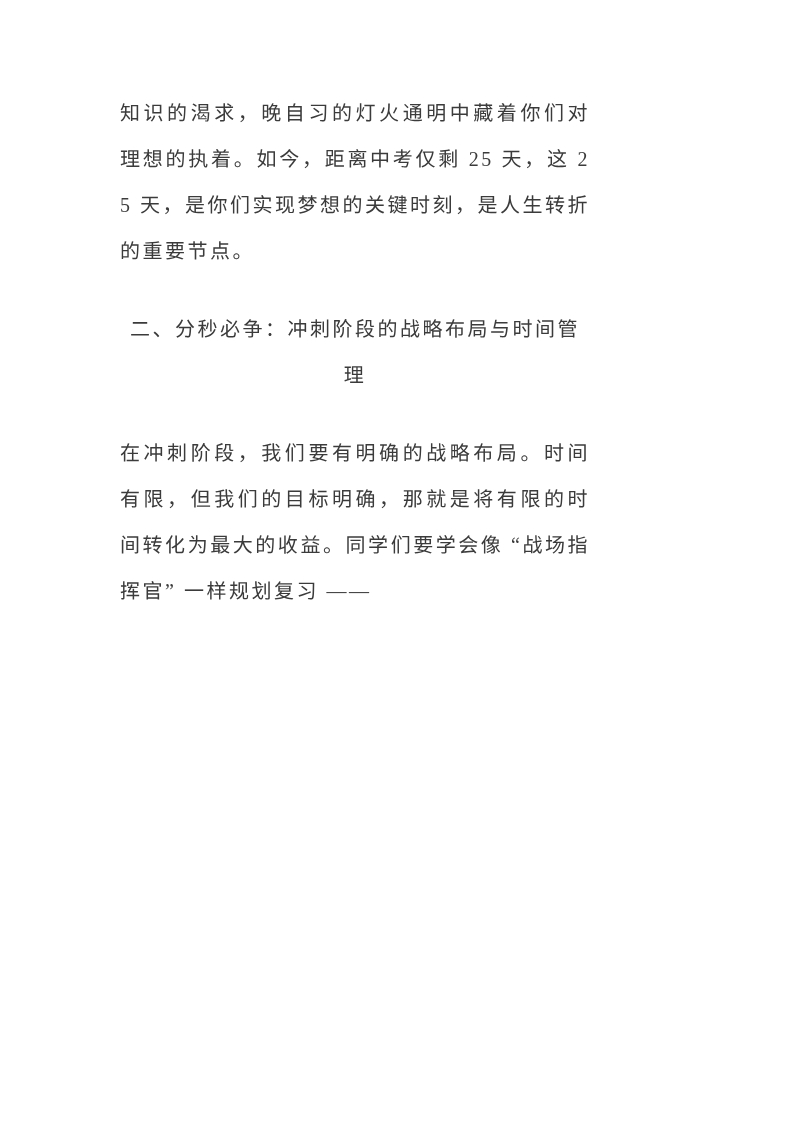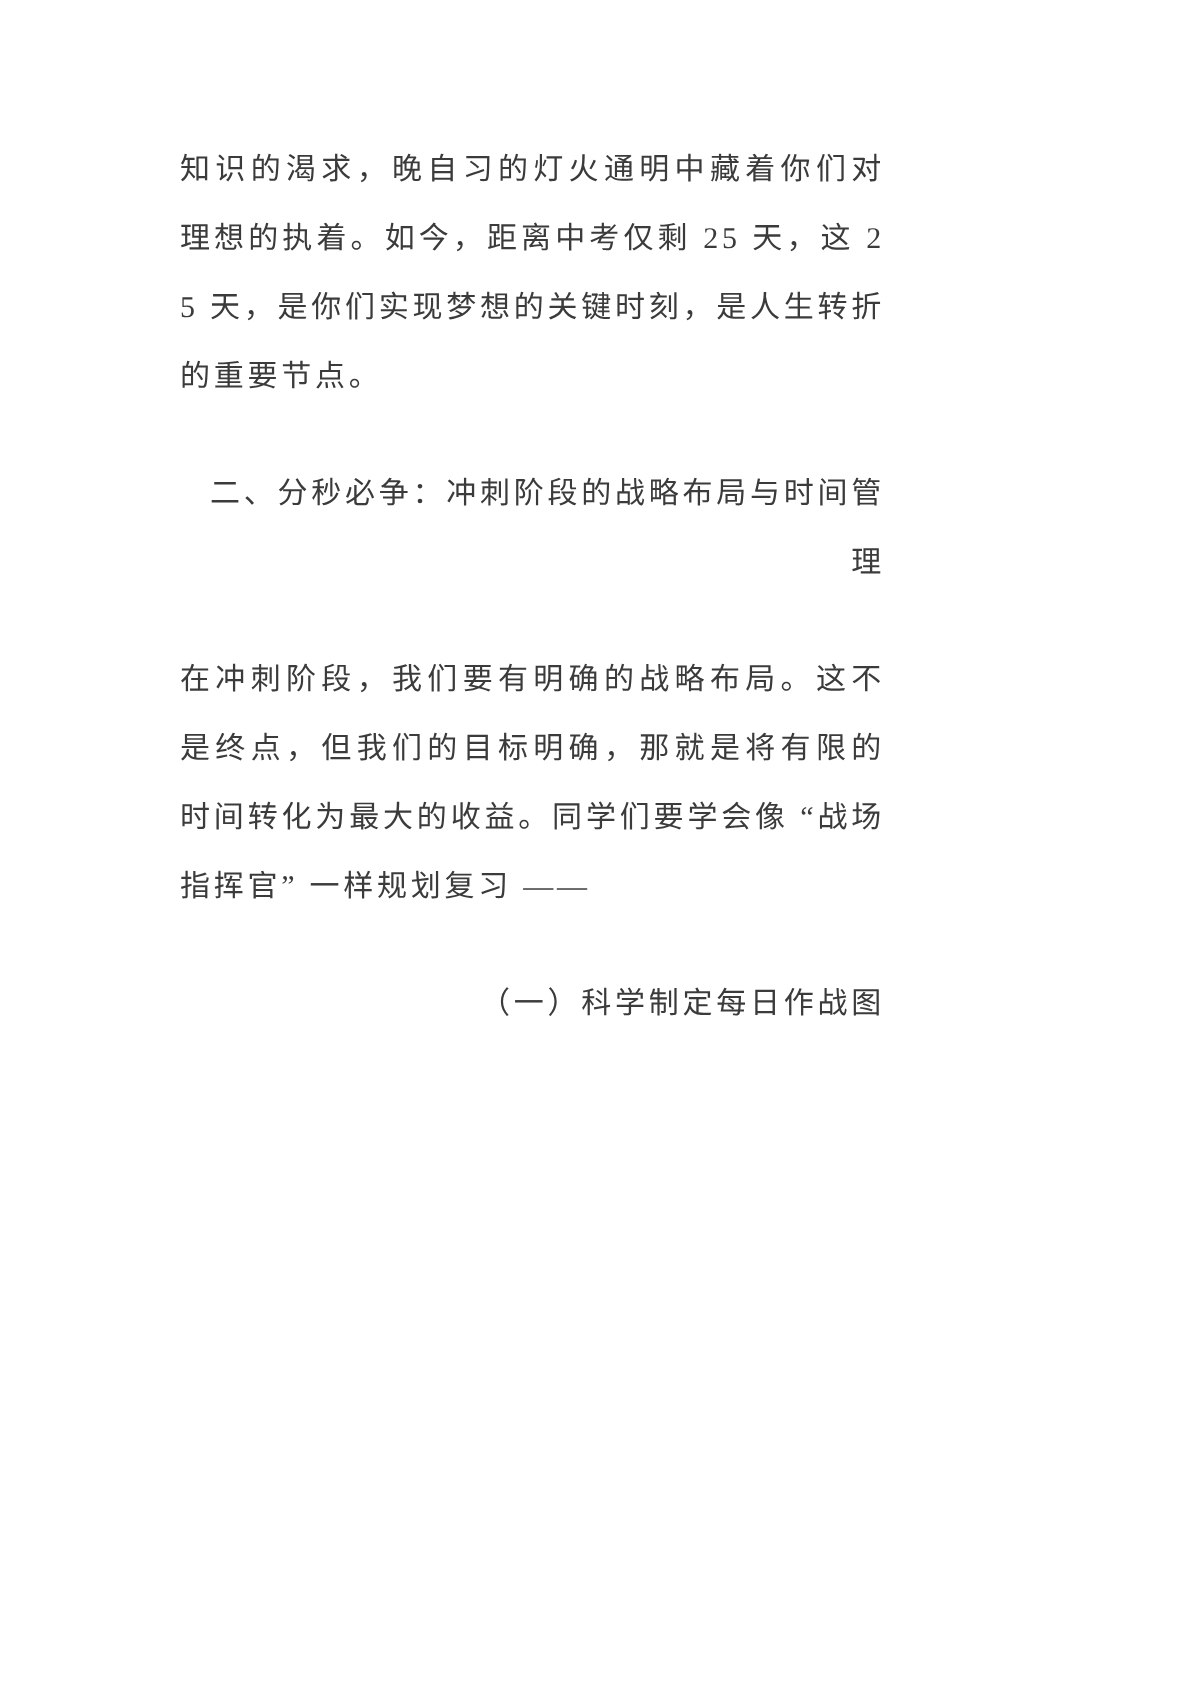--- a/index.html
+++ b/index.html
@@ -25,29 +25,28 @@
     font-size: 20px;
     line-height: 46px;
     letter-spacing: 2.5px;
     color: #3b3b3b;
     text-align: justify;
     text-justify: inter-ideograph;
     word-break: break-all;
   }
   .doc-page p.heading,
   .doc-page p.subheading {
-    text-align: right;
+    text-align: center;
   }
 </style>
 </head>
 <body>
 
 <div class="doc-page">
   <p>知识的渴求，晚自习的灯火通明中藏着你们对理想的执着。如今，距离中考仅剩 25 天，这 25 天，是你们实现梦想的关键时刻，是人生转折的重要节点。</p>
 
 
   <p class="heading">二、分秒必争：冲刺阶段的战略布局与时间管理</p>
 
-  <p>在冲刺阶段，我们要有明确的战略布局。这不是终点，但我们的目标明确，那就是将有限的时间转化为最大的收益。同学们要学会像 “战场指挥官” 一样规划复习 ——</p>
+  <p>在冲刺阶段，我们要有明确的战略布局。时间有限，但我们的目标明确，那就是将有限的时间转化为最大的收益。同学们要学会像 “战场指挥官” 一样规划复习 ——</p>
 
-  <p class="subheading">（一）科学制定每日作战图</p>
 
 </div>
 
 </body></html>

